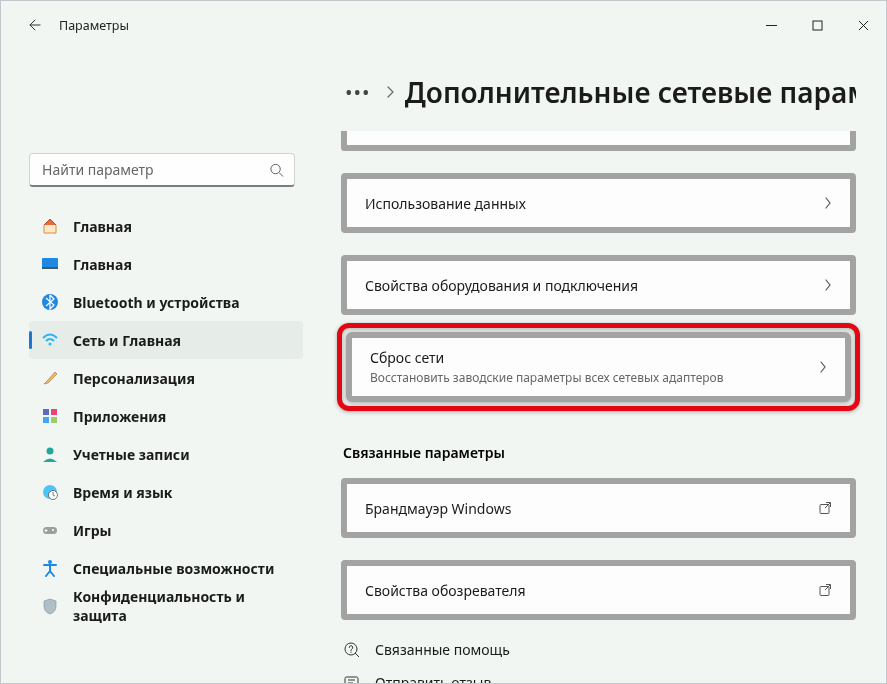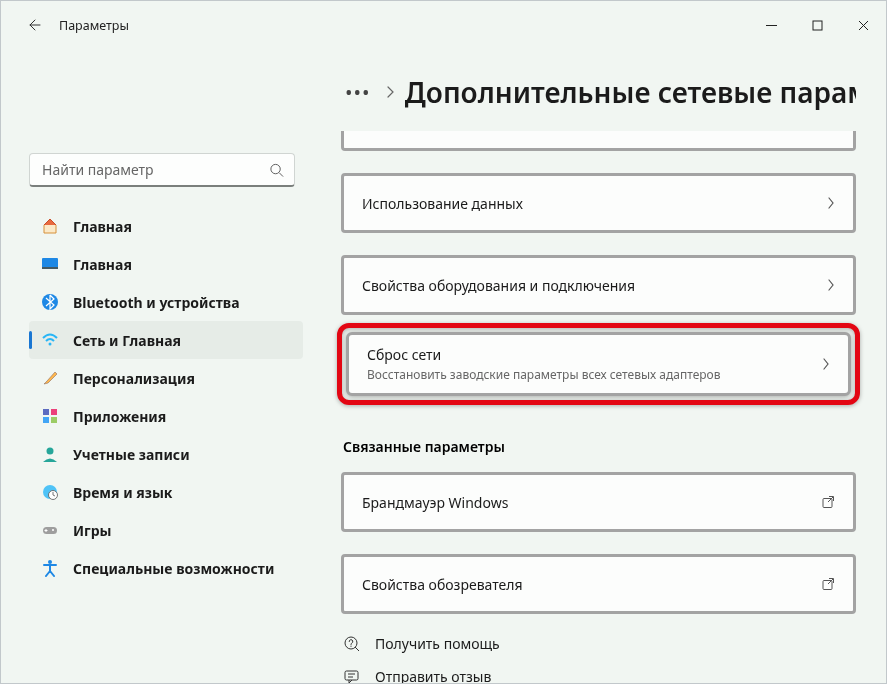--- a/index.html
+++ b/index.html
@@ -32,21 +32,21 @@
   .nav-item.active { background:#e6ece7; position:relative; }
   .nav-item.active::before { content:""; position:absolute; left:0; top:10px; bottom:10px; width:3px; background:#1976d2; border-radius:3px; }
   .nav-item .nicon { width:18px; height:18px; display:flex; align-items:center; justify-content:center; }
   .nav-item .nlabel { font-size:14px; }
   .main { flex:1; padding: 24px 30px 0 30px; overflow:hidden; display:flex; flex-direction:column; }
   .breadcrumb { height:38px; display:flex; align-items:center; gap:10px; margin-bottom:20px; }
   .breadcrumb .dots { font-size:20px; color:#444; letter-spacing:1px; padding:0 4px; cursor:pointer;}
   .breadcrumb .chev { color:#666; }
   .breadcrumb .page-title { font-size:28px; font-weight:600; color:#1b1b1b; white-space:nowrap; overflow:hidden; }
   .cards { display:flex; flex-direction:column; gap:4px; }
-  .card { background:#fcfdfc; border:3px solid #a3a3a3; border-radius:4px; min-height:60px; padding:10px 52px 10px 18px; display:flex; flex-direction:column; justify-content:center; position:relative; cursor:pointer; }
+  .card { background:#fcfdfc; border:6px solid #a3a3a3; border-radius:4px; min-height:60px; padding:10px 52px 10px 18px; display:flex; flex-direction:column; justify-content:center; position:relative; cursor:pointer; }
   .card .ctitle { font-size:14px; color:#1b1b1b; }
   .card .csub { font-size:12px; color:#666; margin-top:2px; }
   .card .cicon-right { position:absolute; right:18px; top:50%; transform:translateY(-50%); color:#555; }
   .section-label { font-size:14px; font-weight:600; color:#000000; margin:24px 0 12px 2px; }
   .highlight { border:5px solid #e30613; border-radius:12px; padding:4px; margin:4px -4px; filter: drop-shadow(0 1px 2px rgba(0,0,0,0.3)); }
   .highlight .card { border-radius:6px; }
   .help-links { margin-top:20px; display:flex; flex-direction:column; gap:14px; padding-left:2px; }
   .help-link { display:flex; align-items:center; gap:14px; cursor:pointer; color:#1b1b1b; font-size:14px;}
   .help-link .hicon { width:18px; height:18px; display:flex; align-items:center; justify-content:center; color:#333; }
   .card.cutoff-top { border-top:none; border-top-left-radius:0; border-top-right-radius:0; min-height:20px; padding-top:0; padding-bottom:4px; }
@@ -199,20 +199,28 @@
         <div class="nav-item">
           <span class="nicon">
             <svg width="18" height="18" viewBox="0 0 18 18">
                 <circle cx="9" cy="3" r="2" fill="#1e88e5"></circle>
                 <path d="M3 6 L15 6 M9 6 V12 M9 12 L5 17 M9 12 L13 17" stroke="#1e88e5" stroke-width="2" stroke-linecap="round"></path>
               </svg>
           </span>
           <span class="nlabel">Специальные возможности</span>
         </div>
 
+        <div class="nav-item">
+          <span class="nicon">
+            <svg width="18" height="18" viewBox="0 0 18 18">
+                <path d="M9 2 L15 4 V9 Q15 15 9 17 Q3 15 3 9 V4 Z" fill="#b0bec5" stroke="#78909c" stroke-width="0.6"></path>
+              </svg>
+          </span>
+          <span class="nlabel">Конфиденциальность и защита</span>
+        </div>
 
       </div>
     </div>
 
     <div class="main">
       <div class="breadcrumb">
         <span class="dots">•••</span>
         <span class="chev">
           <svg width="10" height="14" viewBox="0 0 10 14">
               <path d="M3 2 L8 7 L3 12" stroke="#666" stroke-width="1.2" fill="none" stroke-linecap="round"></path>
@@ -290,21 +298,21 @@
       <div class="help-links">
         <div class="help-link">
           <span class="hicon">
             <svg width="18" height="18" viewBox="0 0 18 18" fill="none">
                 <circle cx="8" cy="8" r="6" stroke="#333" stroke-width="1"></circle>
                 <path d="M6.2 6.5 a1.8 1.8 0 1 1 2.6 1.6 c-0.6 0.3 -0.8 0.7 -0.8 1.4" stroke="#333" stroke-width="1" fill="none" stroke-linecap="round"></path>
                 <circle cx="8" cy="11.2" r="0.6" fill="#333"></circle>
                 <path d="M12 12 L16 16" stroke="#333" stroke-width="1"></path>
               </svg>
           </span>
-          <span>Получить помощь</span>
+          <span>Связанные помощь</span>
         </div>
         <div class="help-link">
           <span class="hicon">
             <svg width="18" height="18" viewBox="0 0 18 18" fill="none">
                 <rect x="2" y="3" width="13" height="9" rx="1.5" stroke="#333" stroke-width="1"></rect>
                 <path d="M6 12 L6 15 L9 12" stroke="#333" stroke-width="1" fill="none"></path>
                 <path d="M5 6 H12 M5 9 H10" stroke="#333" stroke-width="1"></path>
               </svg>
           </span>
           <span>Отправить отзыв</span>

